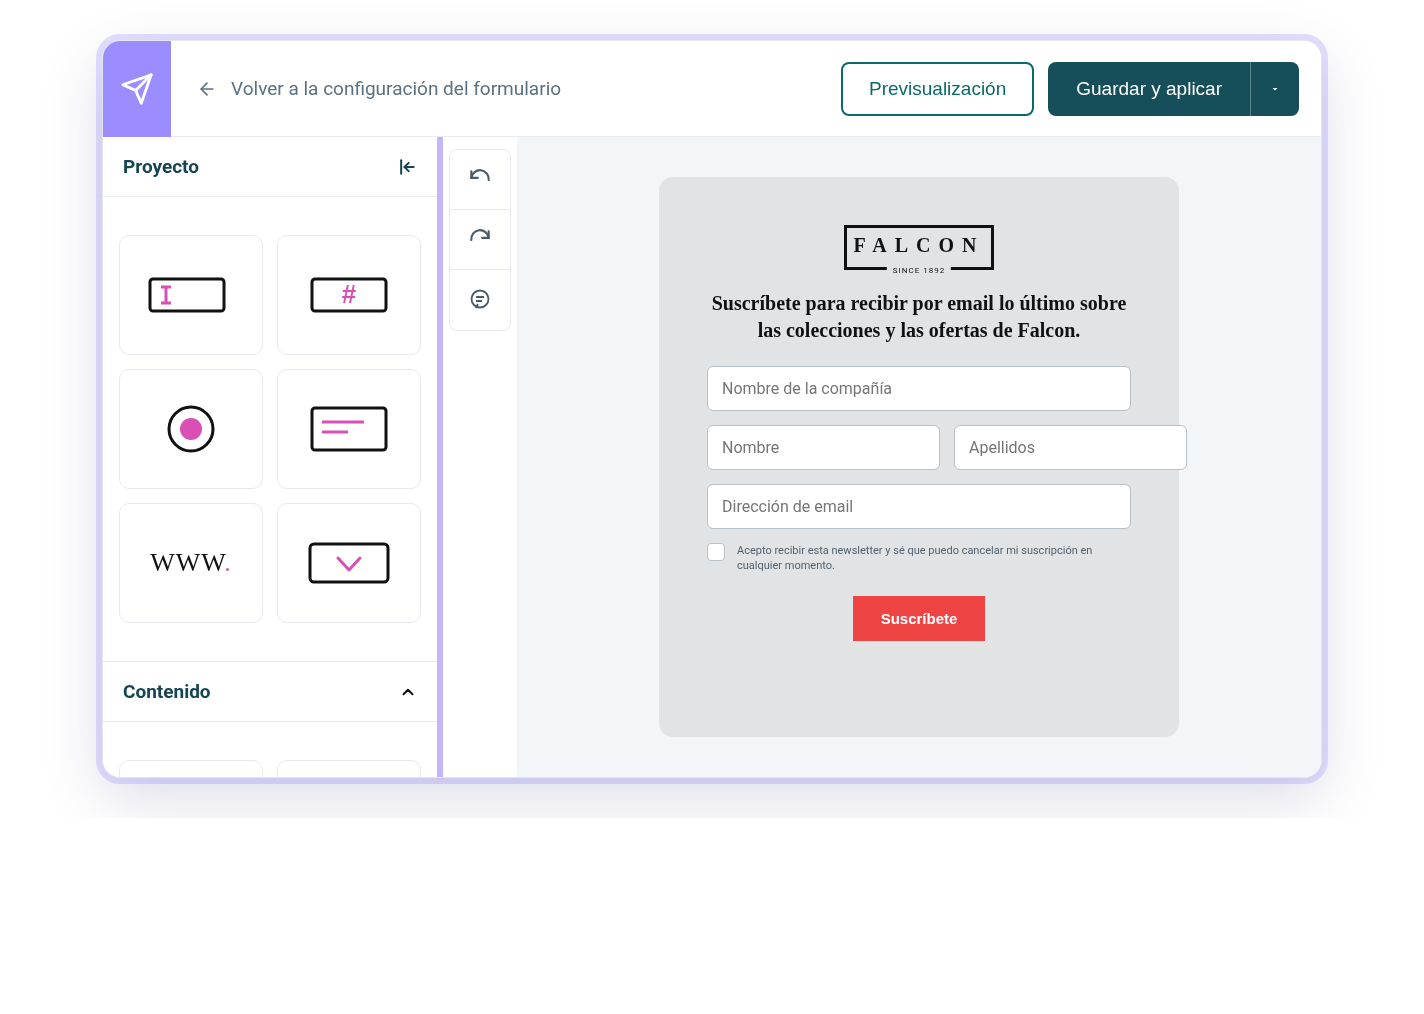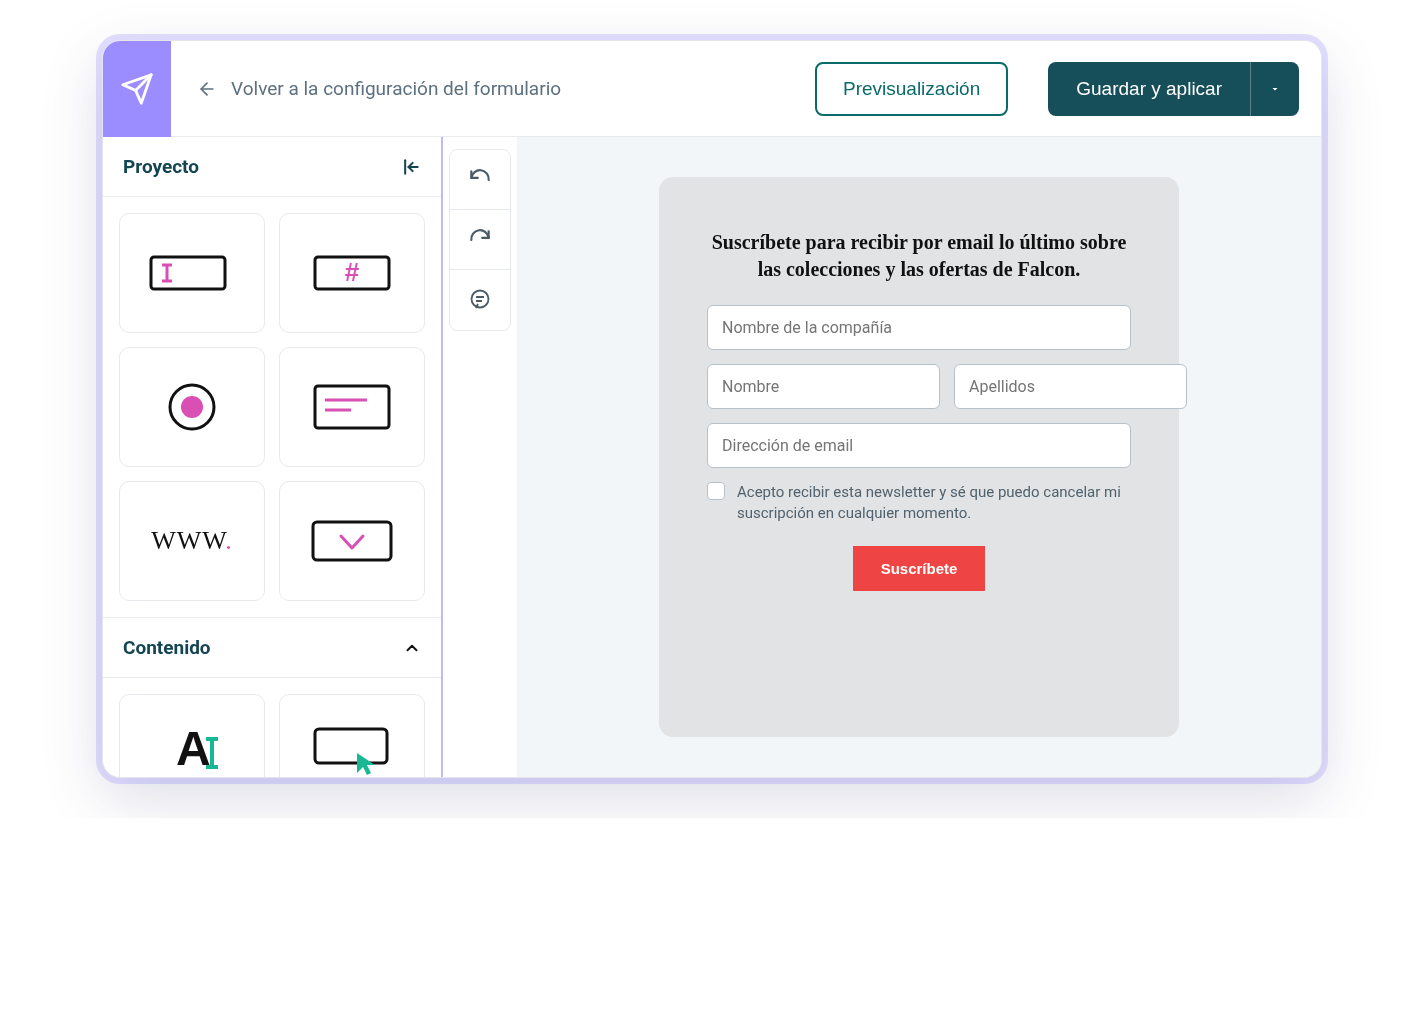--- a/index.html
+++ b/index.html
@@ -42,61 +42,61 @@
     align-items: center;
     gap: 14px;
     padding-left: 26px;
     flex: 1;
     color: #5c7080;
     font-size: 19px;
   }
   .back-arrow { color: #5c7080; }
   .top-actions {
     display: flex;
-    gap: 28px;
+    gap: 14px;
     padding-right: 22px;
   }
   .btn-outline {
     border: 2px solid #0a6a6a;
     color: #0a6a6a;
     background: #fff;
     border-radius: 8px;
     padding: 14px 26px;
     font-size: 19px;
     cursor: pointer;
   }
   .btn-primary-group { display: flex; }
   .btn-primary {
     background: #164e5a;
     color: #fff;
     border: none;
     border-radius: 8px 0 0 8px;
     padding: 16px 28px;
     font-size: 19px;
     cursor: pointer;
-    margin-left: 12px;
   }
   .btn-primary-caret {
     background: #164e5a;
     color: #fff;
     border: none;
     border-left: 1px solid rgba(255,255,255,0.3);
     border-radius: 0 8px 8px 0;
     padding: 16px 18px;
     cursor: pointer;
     display: flex; align-items: center; justify-content: center;
   }
   
   .main { flex:1; display:flex; min-height:0; }
   .sidebar {
     width: 340px;
-    border-right: 2px solid #c4b5fd;
+    border-right: 6px solid #c4b5fd;
     display: flex;
     flex-direction: column;
     overflow: hidden;
+    gap: 22px;
   }
   .side-section-header {
     display:flex; align-items:center; justify-content:space-between;
     padding: 18px 20px;
     font-weight: 700;
     font-size: 19px;
     color: #144552;
     border-bottom: 1px solid #e8ecef;
     cursor: pointer;
   }
@@ -175,21 +175,21 @@
   .field {
     flex:1;
     background:#fff;
     border:1px solid #b7c1c9;
     border-radius:6px;
     padding:12px 14px;
     font-size:16px;
     color:#51626e;
     font-family: inherit;
   }
-  .consent { display:flex; gap:12px; margin: 10px 0 22px; align-items:flex-start; font-size:15px; color:#51626e; line-height:1.4;}
+  .consent { display:flex; gap:12px; margin: 10px 0 22px; align-items:flex-start; font-size:11px; color:#51626e; line-height:1.4;}
   .consent-box {
     width:18px; height:18px; border:1.5px solid #b7c1c9; border-radius:4px; background:#fff; flex-shrink:0;
   }
   .subscribe-btn {
     display:block; margin: 0 auto;
     background:#ef4444; color:#fff;
     border:none; padding:14px 28px;
     font-size:15px; font-weight:600;
     cursor:pointer;
   }
@@ -325,20 +325,24 @@
               <path d="M8 20 L10 16"></path>
               <line x1="8" y1="9" x2="16" y2="9"></line>
               <line x1="8" y1="13" x2="14" y2="13"></line>
             </svg>
         </div>
       </div>
     </div>
 
     <div class="canvas-area">
       <div class="form-card">
+        <div class="falcon-logo">
+          <div class="brand">FALCON</div>
+          <div class="since">SINCE 1892</div>
+        </div>
         <div class="form-heading">Suscríbete para recibir por email lo último sobre las colecciones y las ofertas de Falcon.</div>
 
         <div class="row">
           <input class="field" placeholder="Nombre de la compañía" style="">
         </div>
         <div class="row">
           <input class="field" placeholder="Nombre" style="">
           <input class="field" placeholder="Apellidos" style="">
         </div>
         <div class="row">

